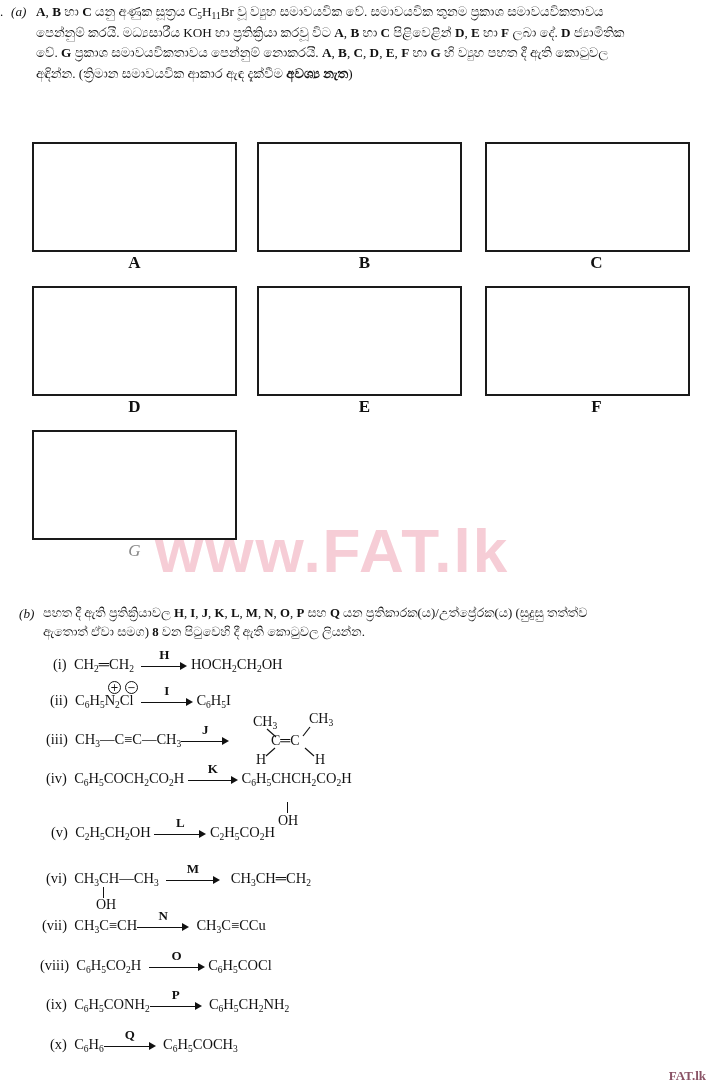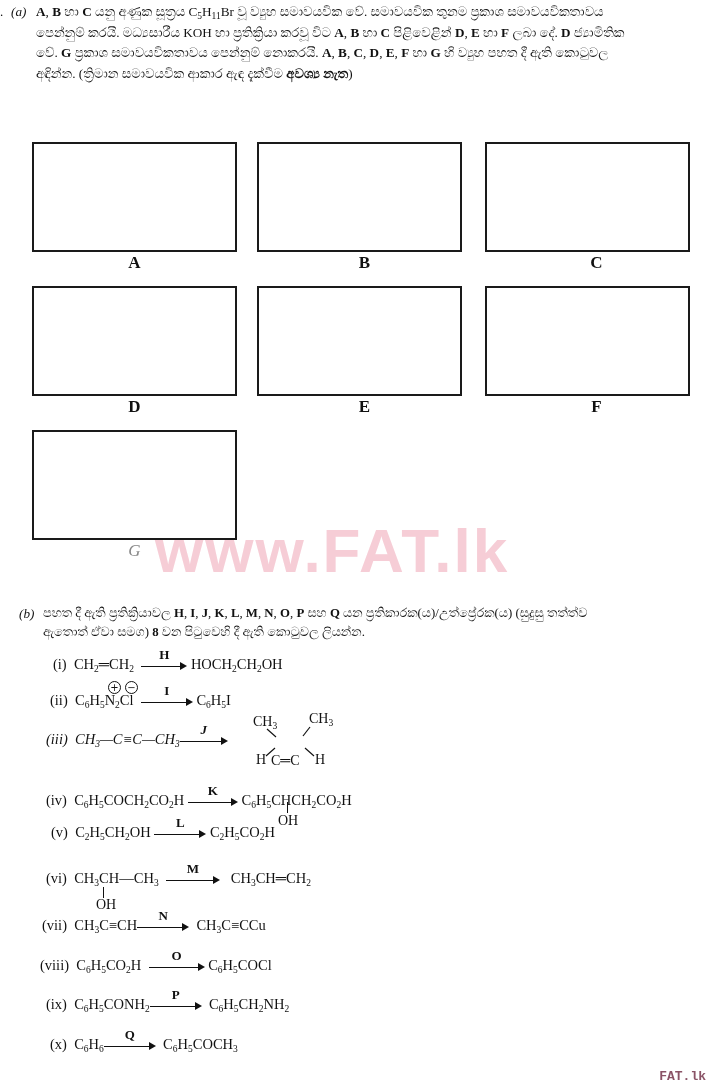--- a/index.html
+++ b/index.html
@@ -15,21 +15,21 @@
       position:absolute; border:2px solid #1a1a1a; background:#fff; box-sizing:border-box;
       width:205px; height:110px;
     }
     .boxlabel { position:absolute; font-weight:bold; font-size:17px; text-align:center; width:205px; }
     .boxlabel.faint { color:#888; font-weight:normal; font-style:italic; }
     .watermark {
       position:absolute; left:155px; top:515px; font-family:"Liberation Sans", "DejaVu Sans", sans-serif;
       font-weight:bold; font-size:62px; letter-spacing:2px; color:#f6cdd6; white-space:nowrap;
     }
     .corner-mark {
-      position:absolute; right:4px; bottom:4px; font-family:Liberation Mono, monospace;
+      position:absolute; right:4px; bottom:4px; font-family:Liberation Serif, serif;
       font-size:13px; color:#8a5366; font-weight:bold;
     }
     .rx { position:absolute; font-size:14.5px; white-space:nowrap; }
     .arrow { display:inline-block; position:relative; vertical-align:middle; height:14px; }
     .arrow .line { position:absolute; left:0; right:6px; top:7px; border-top:1.3px solid #111; }
     .arrow .head { position:absolute; right:0; top:3.5px; width:0; height:0;
       border-top:4px solid transparent; border-bottom:4px solid transparent; border-left:7px solid #111; }
     .arrow .reag { position:absolute; left:0; right:0; top:-12px; text-align:center; font-weight:bold; font-size:13px; }
     sub { font-size:9.5px; vertical-align:-3px; line-height:0; }
     .sub-oh { position:absolute; font-size:14px; }
@@ -89,39 +89,39 @@
 
 <div class="charge" style="left:108px;top:681px;">+</div>
 <div class="charge" style="left:125px;top:681px;">−</div>
 <div class="rx" style="left:50px;top:692px;">
   <span>(ii)</span>
   &nbsp;<span>C<sub>6</sub>H<sub>5</sub>N<sub>2</sub>Cl</span>
   &nbsp;<span class="arrow" style="width:52px;"><span class="line"></span><span class="head"></span><span class="reag">I</span></span>
   <span>C<sub>6</sub>H<sub>5</sub>I</span>
 </div>
 
-<div class="rx" style="left:46px;top:731px;font-style:italic;">
+<div class="rx" style="left:46px;top:731px;">
   <span>(iii)</span>
   &nbsp;<span>CH<sub>3</sub>—C≡C—CH<sub>3</sub></span><span class="arrow" style="width:48px;"><span class="line"></span><span class="head"></span><span class="reag">J</span></span>
 </div>
 <div>
   <div class="struct" style="left:253px;top:714px;">CH<sub>3</sub></div>
   <div class="struct" style="left:309px;top:711px;">CH<sub>3</sub></div>
-  <div class="struct" style="left:271px;top:733px;margin-top:20px;">C═C</div>
+  <div class="struct" style="left:271px;top:733px;">C═C</div>
   <div class="struct" style="left:256px;top:752px;">H</div>
   <div class="struct" style="left:315px;top:752px;">H</div>
   <svg style="left:0;top:0;" width="1" height="1">
     <line x1="267" y1="729" x2="276" y2="737" stroke="#111" stroke-width="1.2"></line>
     <line x1="310" y1="727" x2="303" y2="736" stroke="#111" stroke-width="1.2"></line>
     <line x1="266" y1="756" x2="275" y2="748" stroke="#111" stroke-width="1.2"></line>
     <line x1="305" y1="748" x2="314" y2="756" stroke="#111" stroke-width="1.2"></line>
   </svg>
 </div>
 
-<div class="rx" style="left:46px;top:792px;">
+<div class="rx" style="left:46px;top:770px;">
   <span>(iv)</span>
   &nbsp;<span>C<sub>6</sub>H<sub>5</sub>COCH<sub>2</sub>CO<sub>2</sub>H</span>
   <span class="arrow" style="width:50px;"><span class="line"></span><span class="head"></span><span class="reag">K</span></span>
   <span>C<sub>6</sub>H<sub>5</sub>CHCH<sub>2</sub>CO<sub>2</sub>H</span>
 </div>
 <div class="vbar" style="left:287px;top:802px;"></div>
 <div class="sub-oh" style="left:278px;top:813px;">OH</div>
 
 <div class="rx" style="left:51px;top:824px;">
   <span>(v)</span>

